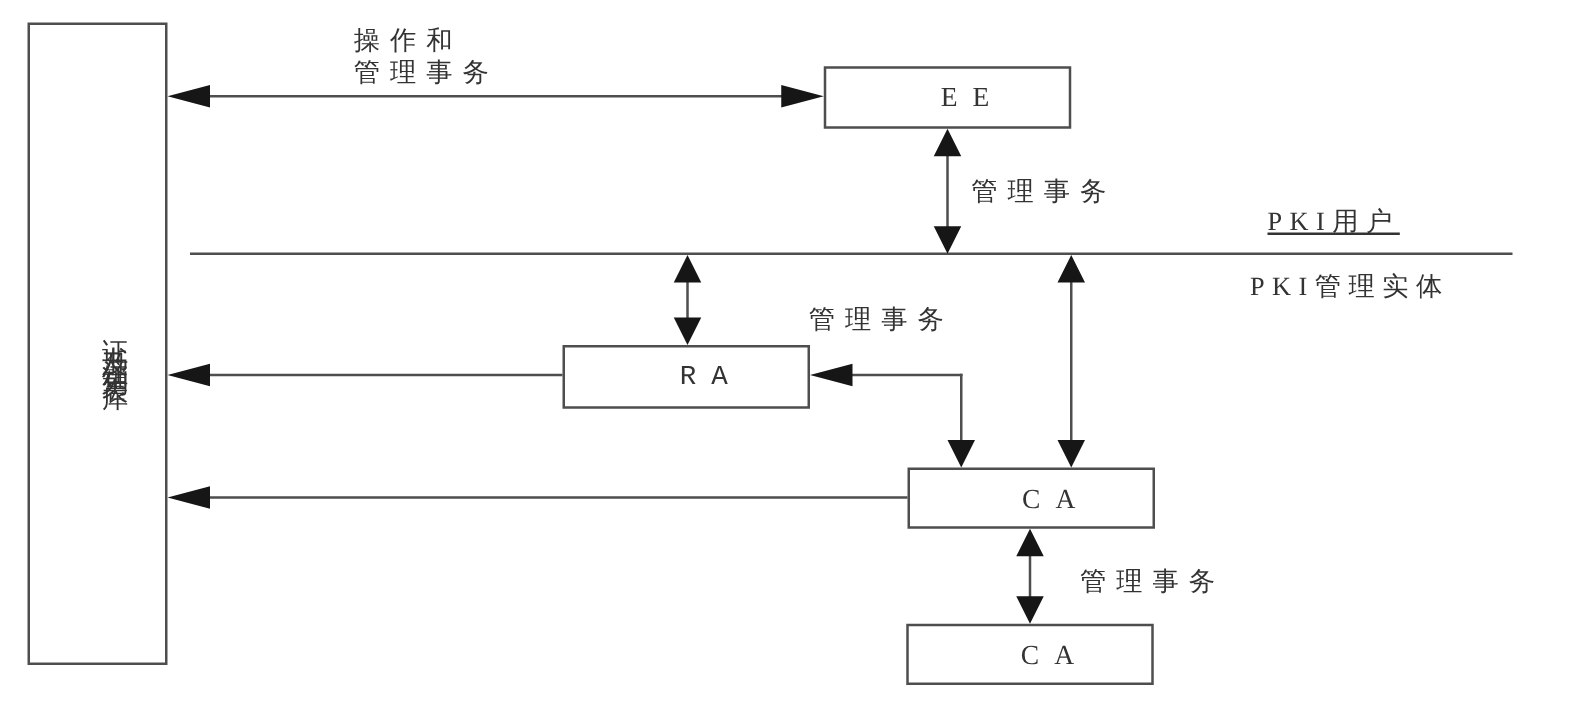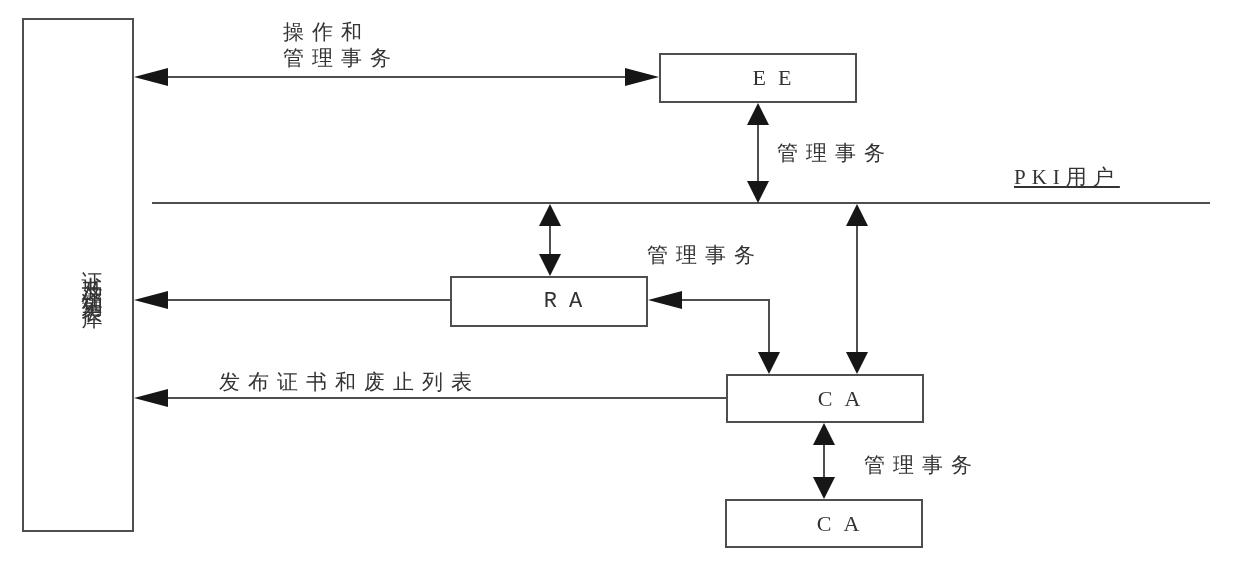--- a/index.html
+++ b/index.html
@@ -115,21 +115,21 @@
 
   <div class="label centered" style="left:283px; top:19px; width:200px;">
     <div>操作和</div>
     <div>管理事务</div>
   </div>
 
   <div class="label" style="left:777px; top:140px;">管理事务</div>
 
   <div class="label" style="left:1014px; top:164px; letter-spacing:6px;text-decoration:underline;">PKI用户</div>
 
+  <div class="label" style="left:1000px; top:216px; letter-spacing:6px;">PKI管理实体</div>
 
   <div class="label" style="left:647px; top:242px;">管理事务</div>
 
 
-  <div class="label" style="left:219px; top:369px;">发布证书和废止列表</div>
 
   <div class="label" style="left:864px; top:452px;">管理事务</div>
 
 </div>
 
 </body></html>

